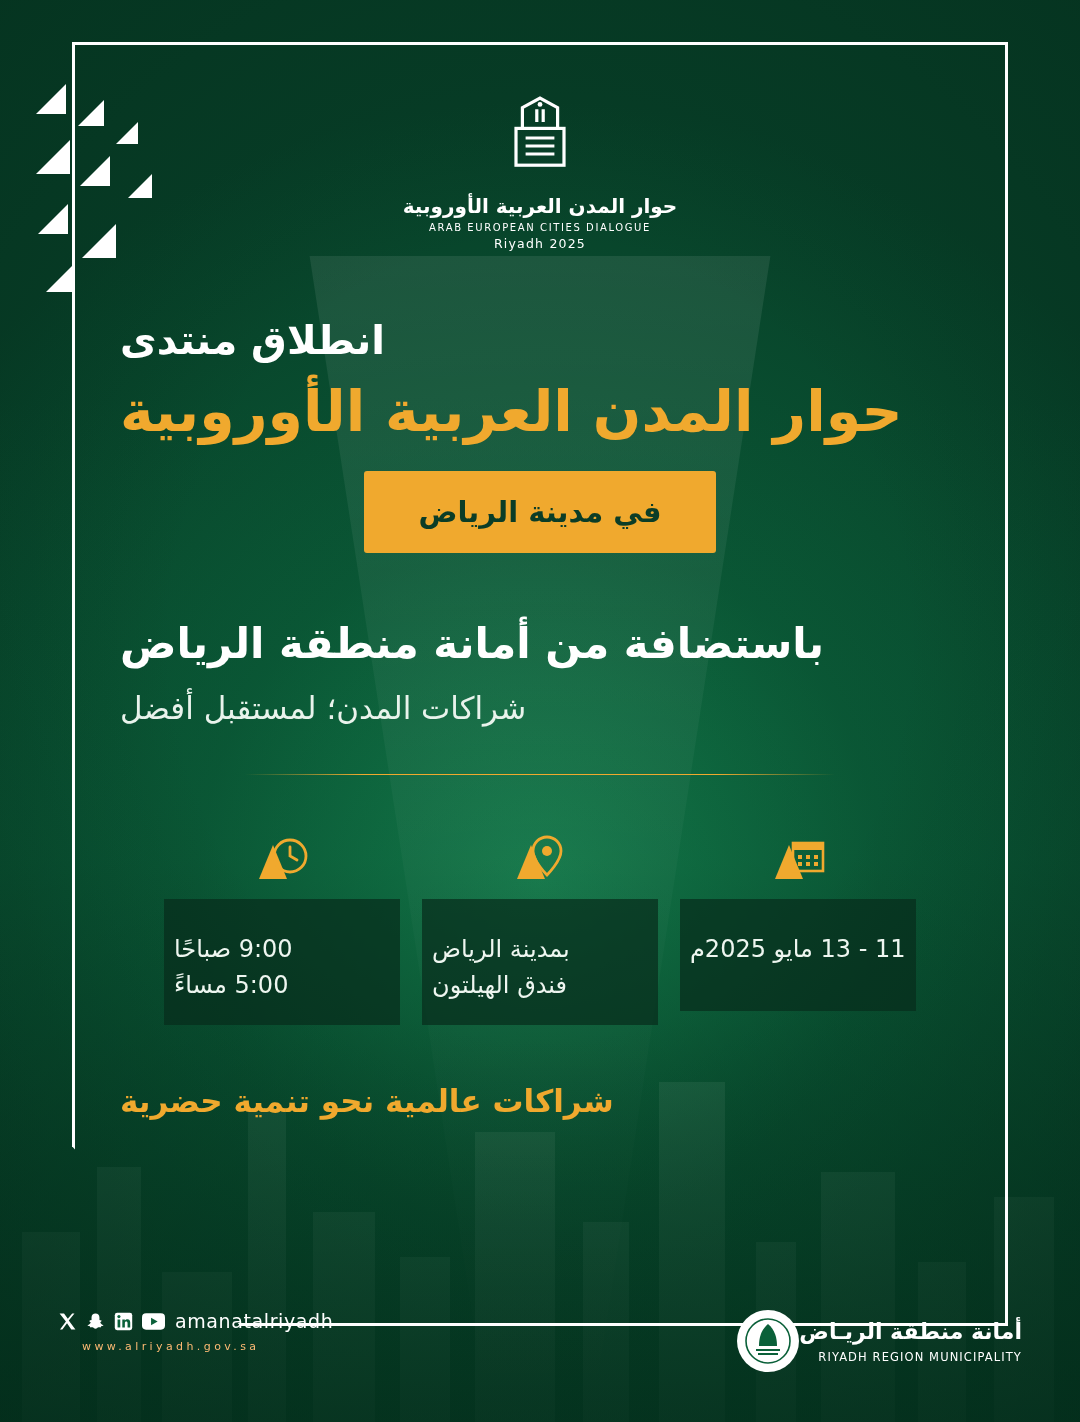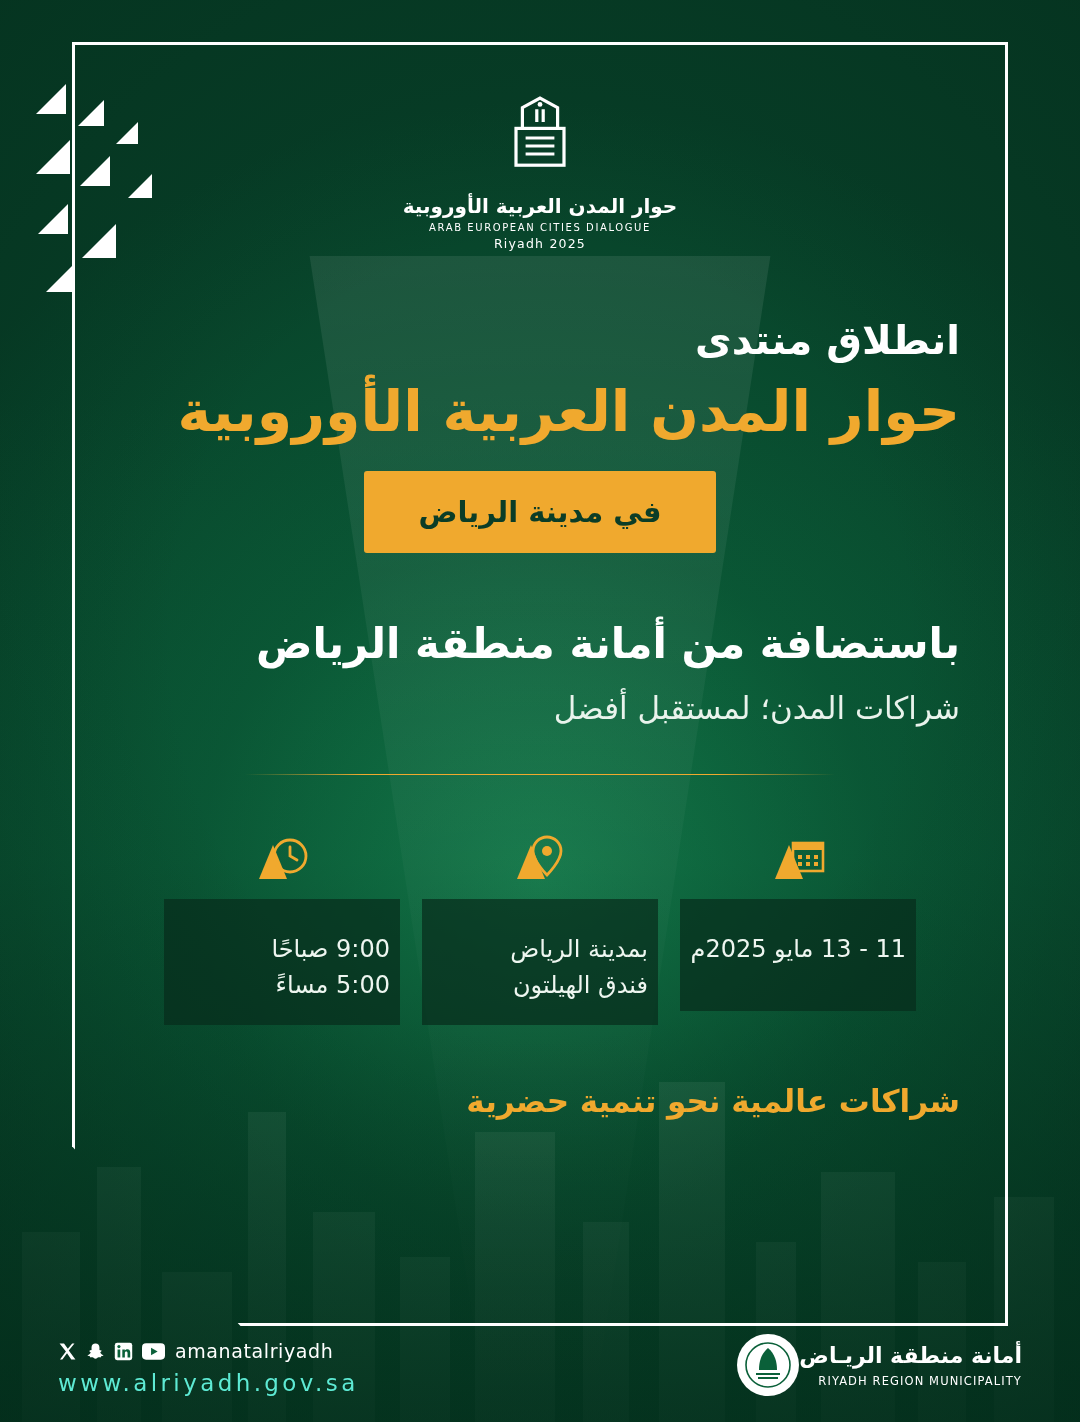--- a/index.html
+++ b/index.html
@@ -81,21 +81,21 @@
     position: absolute;
     width: 0; height: 0;
     border-style: solid;
   }
 
   
   .content {
     position: absolute;
     left: 0; right: 0; top: 0;
     padding: 0 120px;
-    text-align: right;
+    text-align: left;
     color: #ffffff;
   }
 
   .logo-block {
     margin-top: 92px;
     display: flex;
     flex-direction: column;
     align-items: center;
   }
   .logo-mark { width: 96px; height: 92px; }
@@ -197,43 +197,44 @@
     font-weight: bold;
     color: #f0a92e;
   }
 
   
   .footer {
     position: absolute;
     left: 0; right: 0; bottom: 26px;
     height: 86px;
     display: flex;
-    align-items: flex-end;
+    align-items: flex-start;
     justify-content: space-between;
     padding: 0 58px;
     direction: ltr;
   }
   .social {
     display: flex;
     flex-direction: column;
     gap: 8px;
     color: #ffffff;
   }
   .social-row {
     display: flex;
     align-items: center;
     gap: 10px;
     font-size: 19px;
     letter-spacing: 0.6px;
   }
   .social-icons { display: flex; align-items: center; gap: 9px; }
   .website {
-    font-size: 23px;
+    font-size: 11px;
     letter-spacing: 3.4px;
-    color: #5eead4;
+    color: #fdba74;
+    margin-left: 24px;
   }
   .muni {
     display: flex;
     align-items: center;
     gap: 0;
     direction: rtl;
   }
   .muni-text { text-align: right; color: #ffffff; }
   .muni-ar { font-size: 22px; font-weight: bold; }
   .muni-en { font-size: 11.5px; letter-spacing: 1.1px; direction: ltr; text-align: right; margin-top: 6px; }

